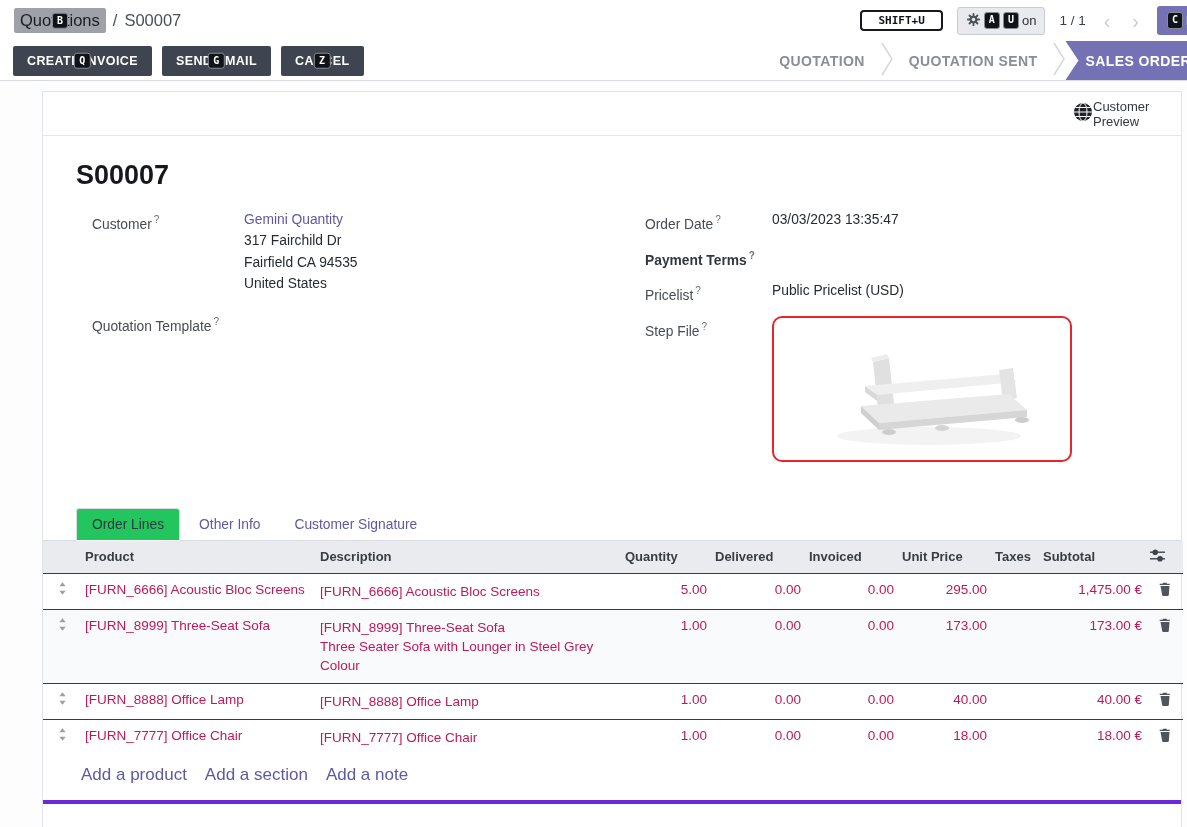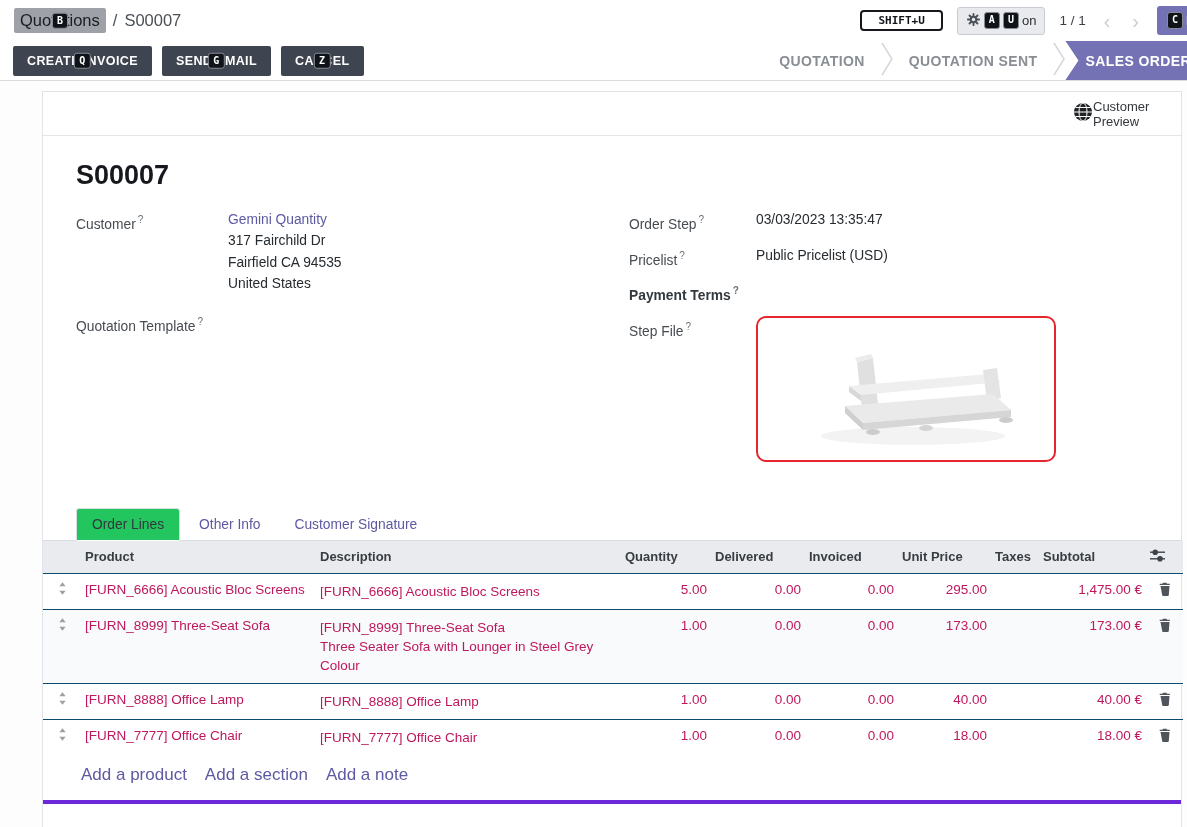--- a/index.html
+++ b/index.html
@@ -45,21 +45,21 @@
   .content { padding:10px 5px 0 42px; background:#fdfdfd; height:786px; }
   .card { background:#fff; border:1px solid #e0e3e7; height:100%; }
   .card-strip { height:44px; border-bottom:1px solid #e4e6ea; display:flex;
     justify-content:flex-end; align-items:center; padding-right:16px; }
   .customer-preview { display:flex; align-items:center; font-size:13px; color:#33383d; }
   .customer-preview .cp-label { width:72px; line-height:15px; text-align:left; }
 
   .order-title { font-size:27px; font-weight:bold; color:#16181d; padding:24px 0 0 33px; }
 
   .fields { display:grid; grid-template-columns:553px 1fr; padding-left:33px; margin-top:18px; }
-  .field-row { display:flex; margin-bottom:10px; font-size:13.8px; line-height:21px; }
+  .field-row { display:flex; margin-bottom:10px; font-size:13.8px; line-height:21px;margin-left:16px; }
   .field-label { width:152px; flex-shrink:0; color:#474c52; }
   .fcol-right .field-label { width:127px; }
   .field-label.bold { font-weight:bold; color:#33383d; }
   .help { color:#6a7076; font-size:10px; vertical-align:super; margin-left:2px; }
   .field-value { color:#262b30; }
   .link { color:#5d59a3; }
   .addr div { line-height:21.5px; }
   .qt-row { margin-top:16px; }
   .step-image { width:300px; height:146px; border:2.5px solid #e5262d; border-radius:10px;
     background:#fff; display:flex; align-items:center; justify-content:center; cursor:pointer; }
@@ -206,35 +206,35 @@
           <span class="field-label">
             <span>Quotation Template</span><sup class="help">?</sup>
           </span>
           <span class="field-value"></span>
         </div>
       </div>
 
       <div class="fcol-right">
         <div class="field-row">
           <span class="field-label">
-            <span>Order Step</span><sup class="help">?</sup>
+            <span>Order Date</span><sup class="help">?</sup>
           </span>
           <span class="field-value">03/03/2023 13:35:47</span>
-        </div>
-        <div class="field-row">
-          <span class="field-label">
-            <span>Pricelist</span><sup class="help">?</sup>
-          </span>
-          <span class="field-value">Public Pricelist (USD)</span>
         </div>
         <div class="field-row">
           <span class="field-label bold">
             <span>Payment Terms</span><sup class="help">?</sup>
           </span>
           <span class="field-value"></span>
+        </div>
+        <div class="field-row">
+          <span class="field-label">
+            <span>Pricelist</span><sup class="help">?</sup>
+          </span>
+          <span class="field-value">Public Pricelist (USD)</span>
         </div>
         <div class="field-row">
           <span class="field-label">
             <span>Step File</span><sup class="help">?</sup>
           </span>
           <div class="step-image">
             <svg width="290" height="130" viewBox="0 0 290 130">
               <ellipse cx="152" cy="112" rx="92" ry="9" fill="#f3f3f3"></ellipse>
               <polygon points="96,38 112,34 117,80 101,84" fill="#e0e0e0"></polygon>
               <polygon points="96,38 112,34 110,30 94,34" fill="#ececec"></polygon>

